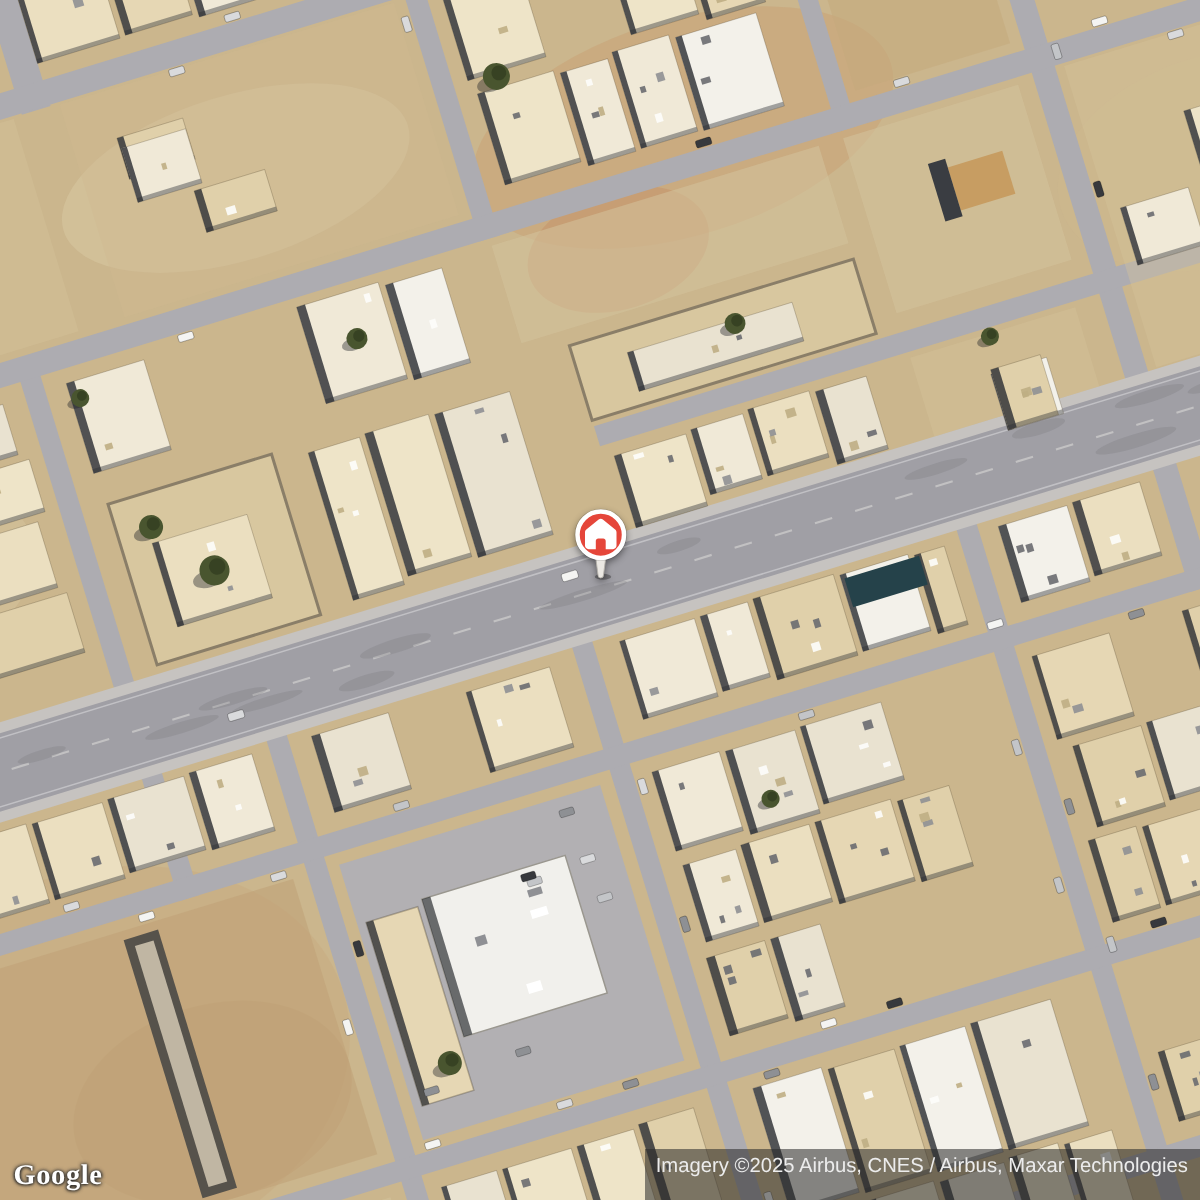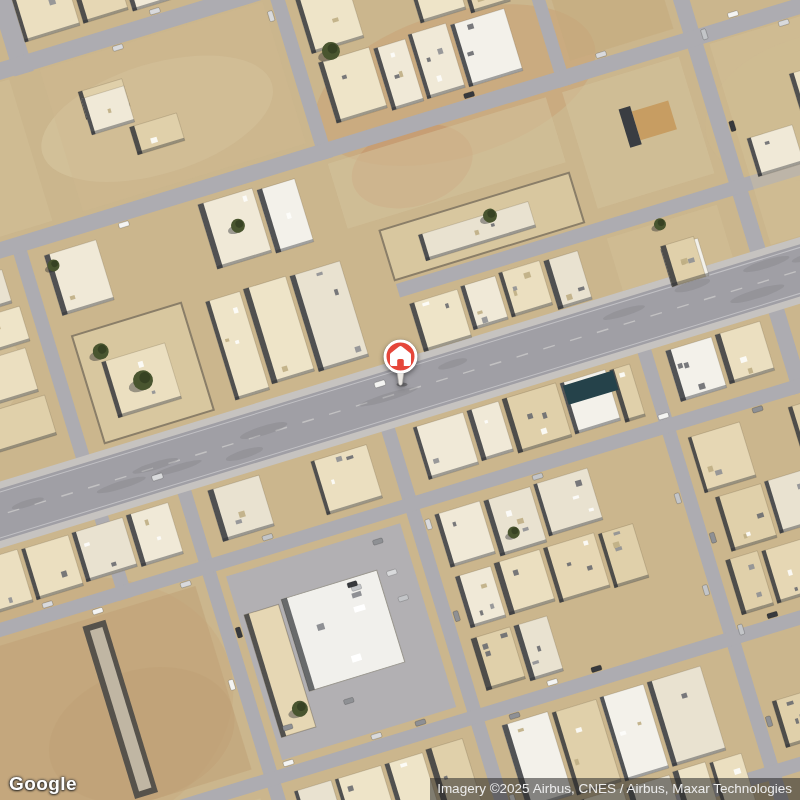--- a/index.html
+++ b/index.html
@@ -3,25 +3,25 @@
 <meta charset="utf-8">
 <style>
   html,body{margin:0;padding:0;width:800px;height:800px;overflow:hidden;
     font-family:"Liberation Sans",sans-serif;background:#cbb68d;}
   .map-viewport{position:relative;width:800px;height:800px;overflow:hidden;}
   #map-canvas{position:absolute;left:0;top:0;cursor:grab;}
   .google-logo{
     position:absolute;left:9px;bottom:5px;z-index:5;
     color:#ffffff;font-size:19px;font-weight:bold;letter-spacing:.4px;
     text-shadow:0 1px 2px rgba(0,0,0,.6),0 0 3px rgba(70,70,70,.9),1px 0 2px rgba(60,60,60,.6),-1px 0 2px rgba(60,60,60,.6);
-    cursor:pointer;user-select:none;}
+    cursor:pointer;user-select:none;font-family:Liberation Serif, serif;}
   .attribution{
     position:absolute;right:0;bottom:0;z-index:5;
     background:rgba(40,40,40,.55);color:#ececec;
-    font-size:13.5px;line-height:19px;padding:1px 8px 2px 7px;white-space:nowrap;}
+    font-size:13.5px;line-height:19px;padding:1px 8px 14px 7px;white-space:nowrap;}
 </style>
 </head>
 <body>
 
 <div class="map-viewport">
   <svg id="map-canvas" width="800" height="800" viewBox="0 0 800 800">
       <g transform="rotate(-17 400 400)">
         <rect x="-300" y="-300" width="1500" height="1500" fill="#cbb68d"></rect>
         <ellipse cx="545" cy="115" rx="145" ry="72" fill="#c89a6e" opacity="0.4"></ellipse>
         <ellipse cx="250" cy="60" rx="120" ry="55" fill="#dac9a3" opacity="0.5"></ellipse>

